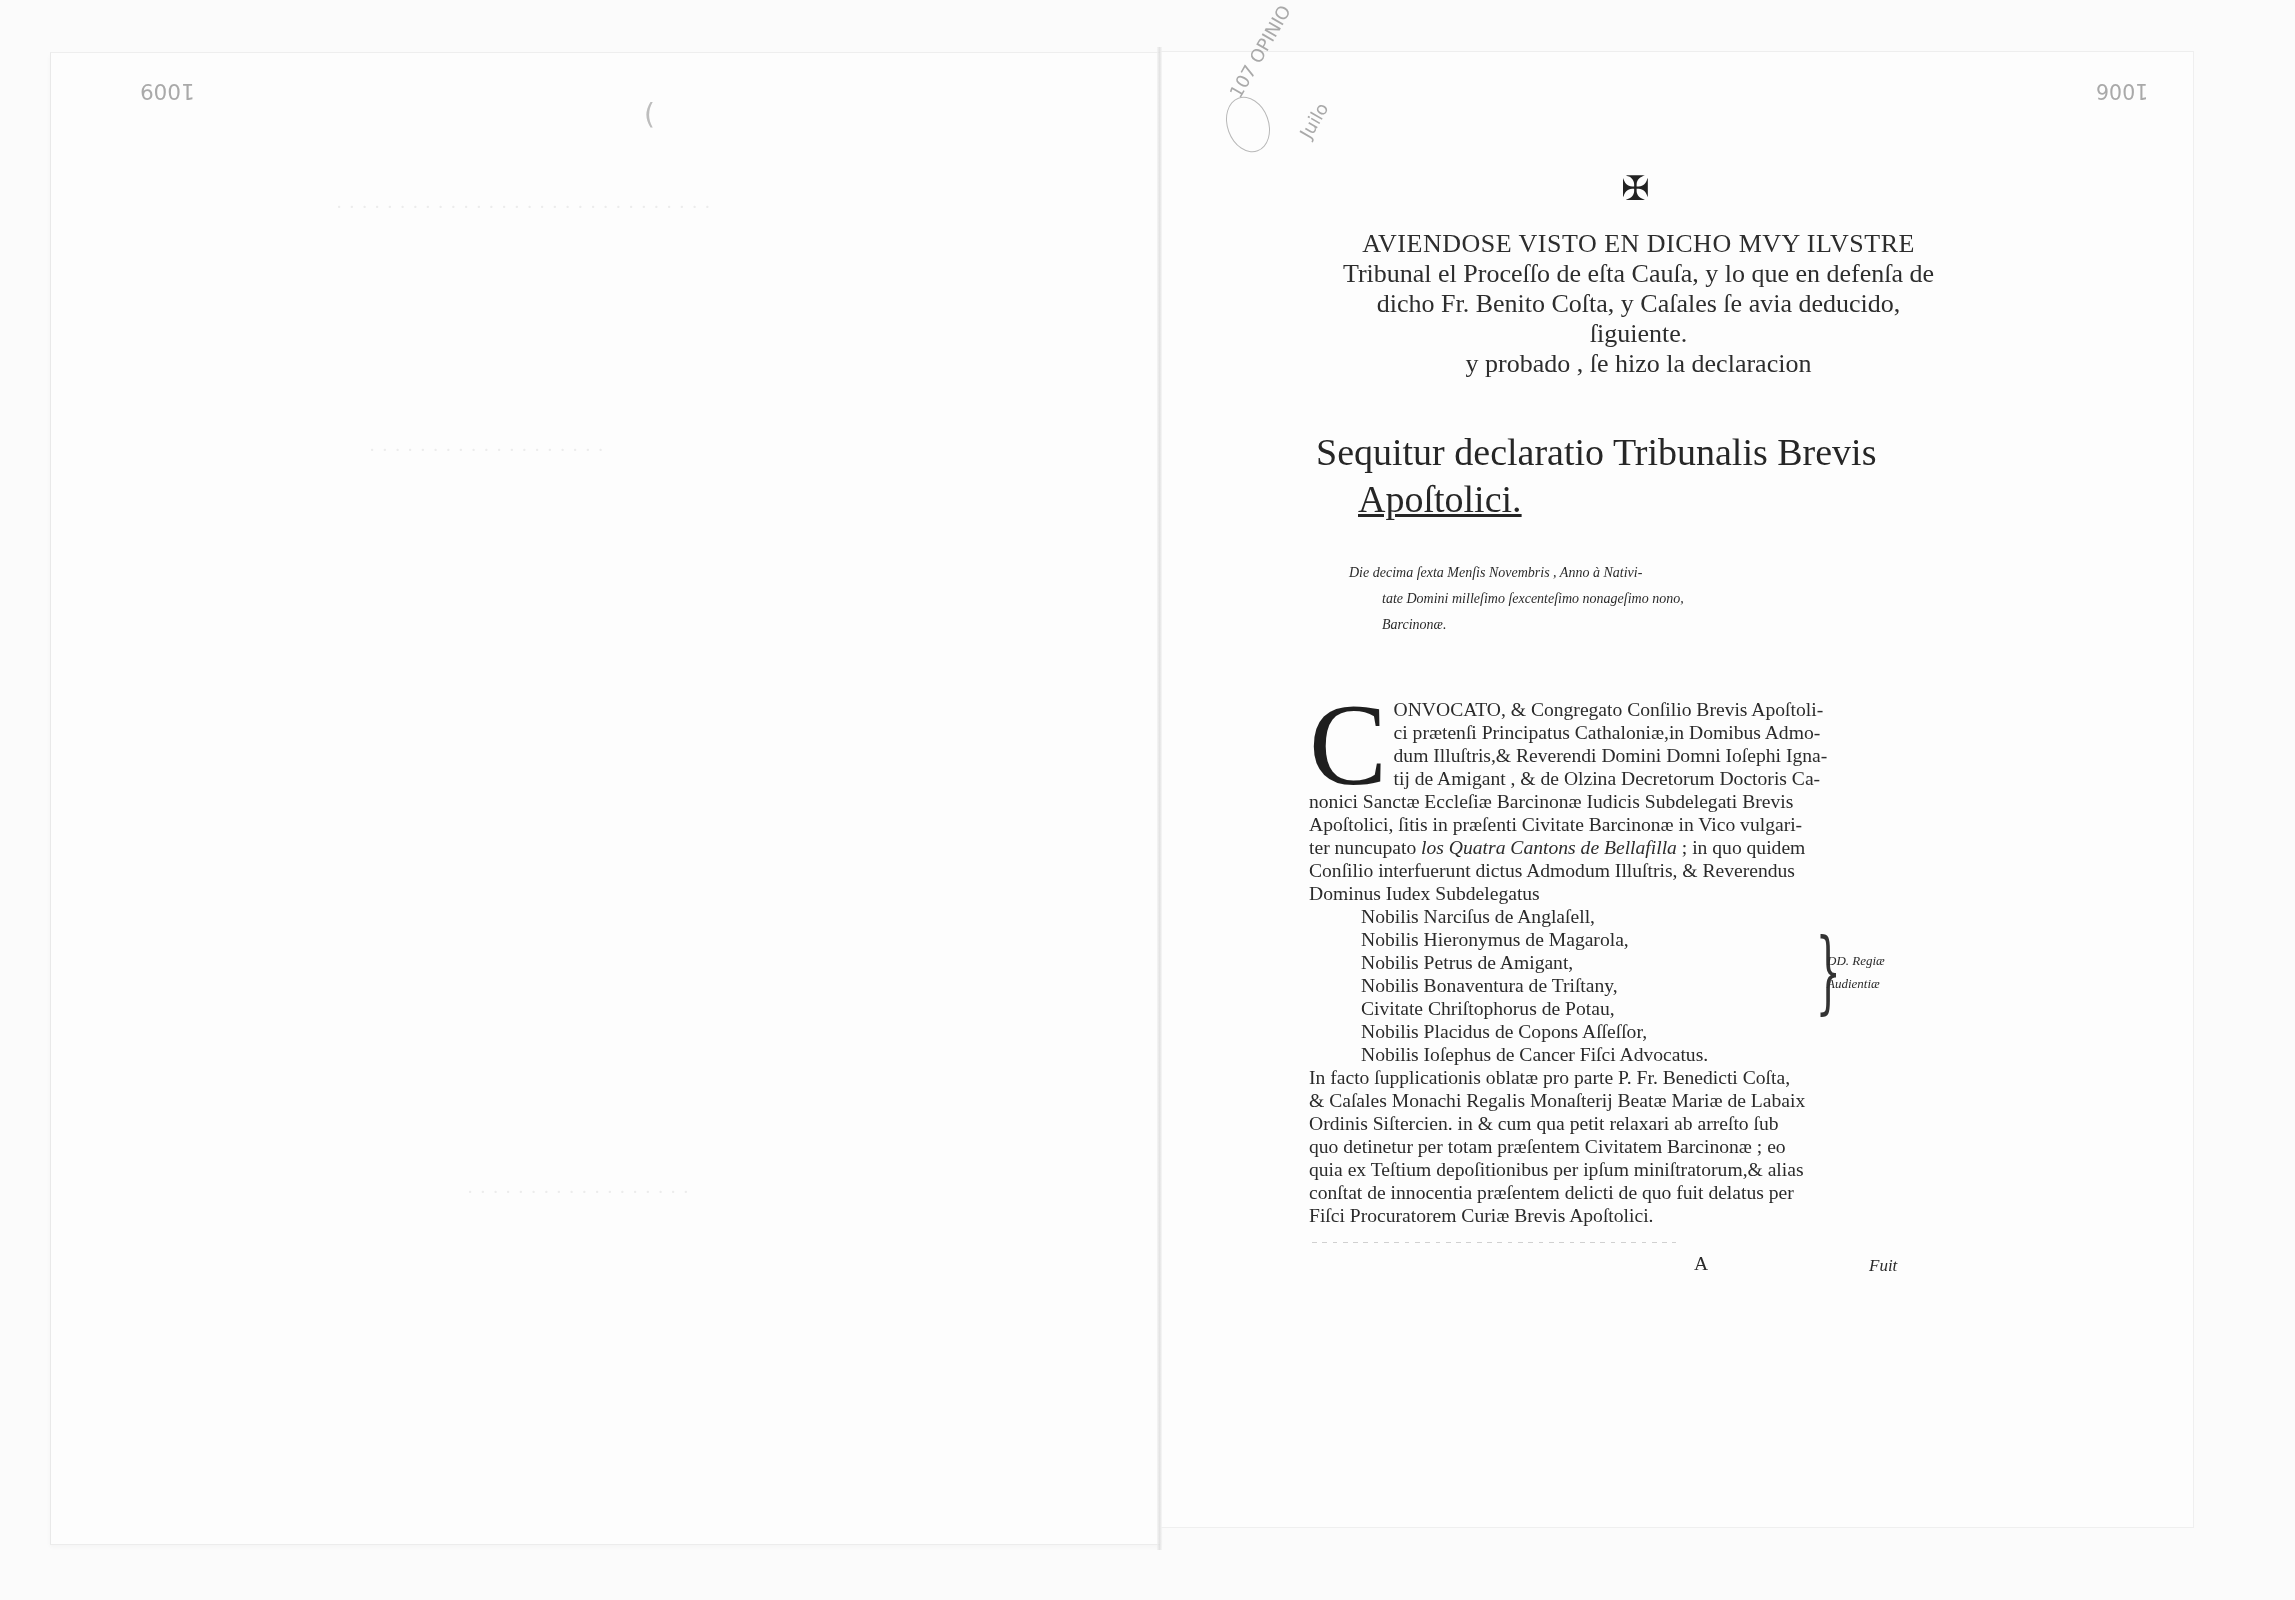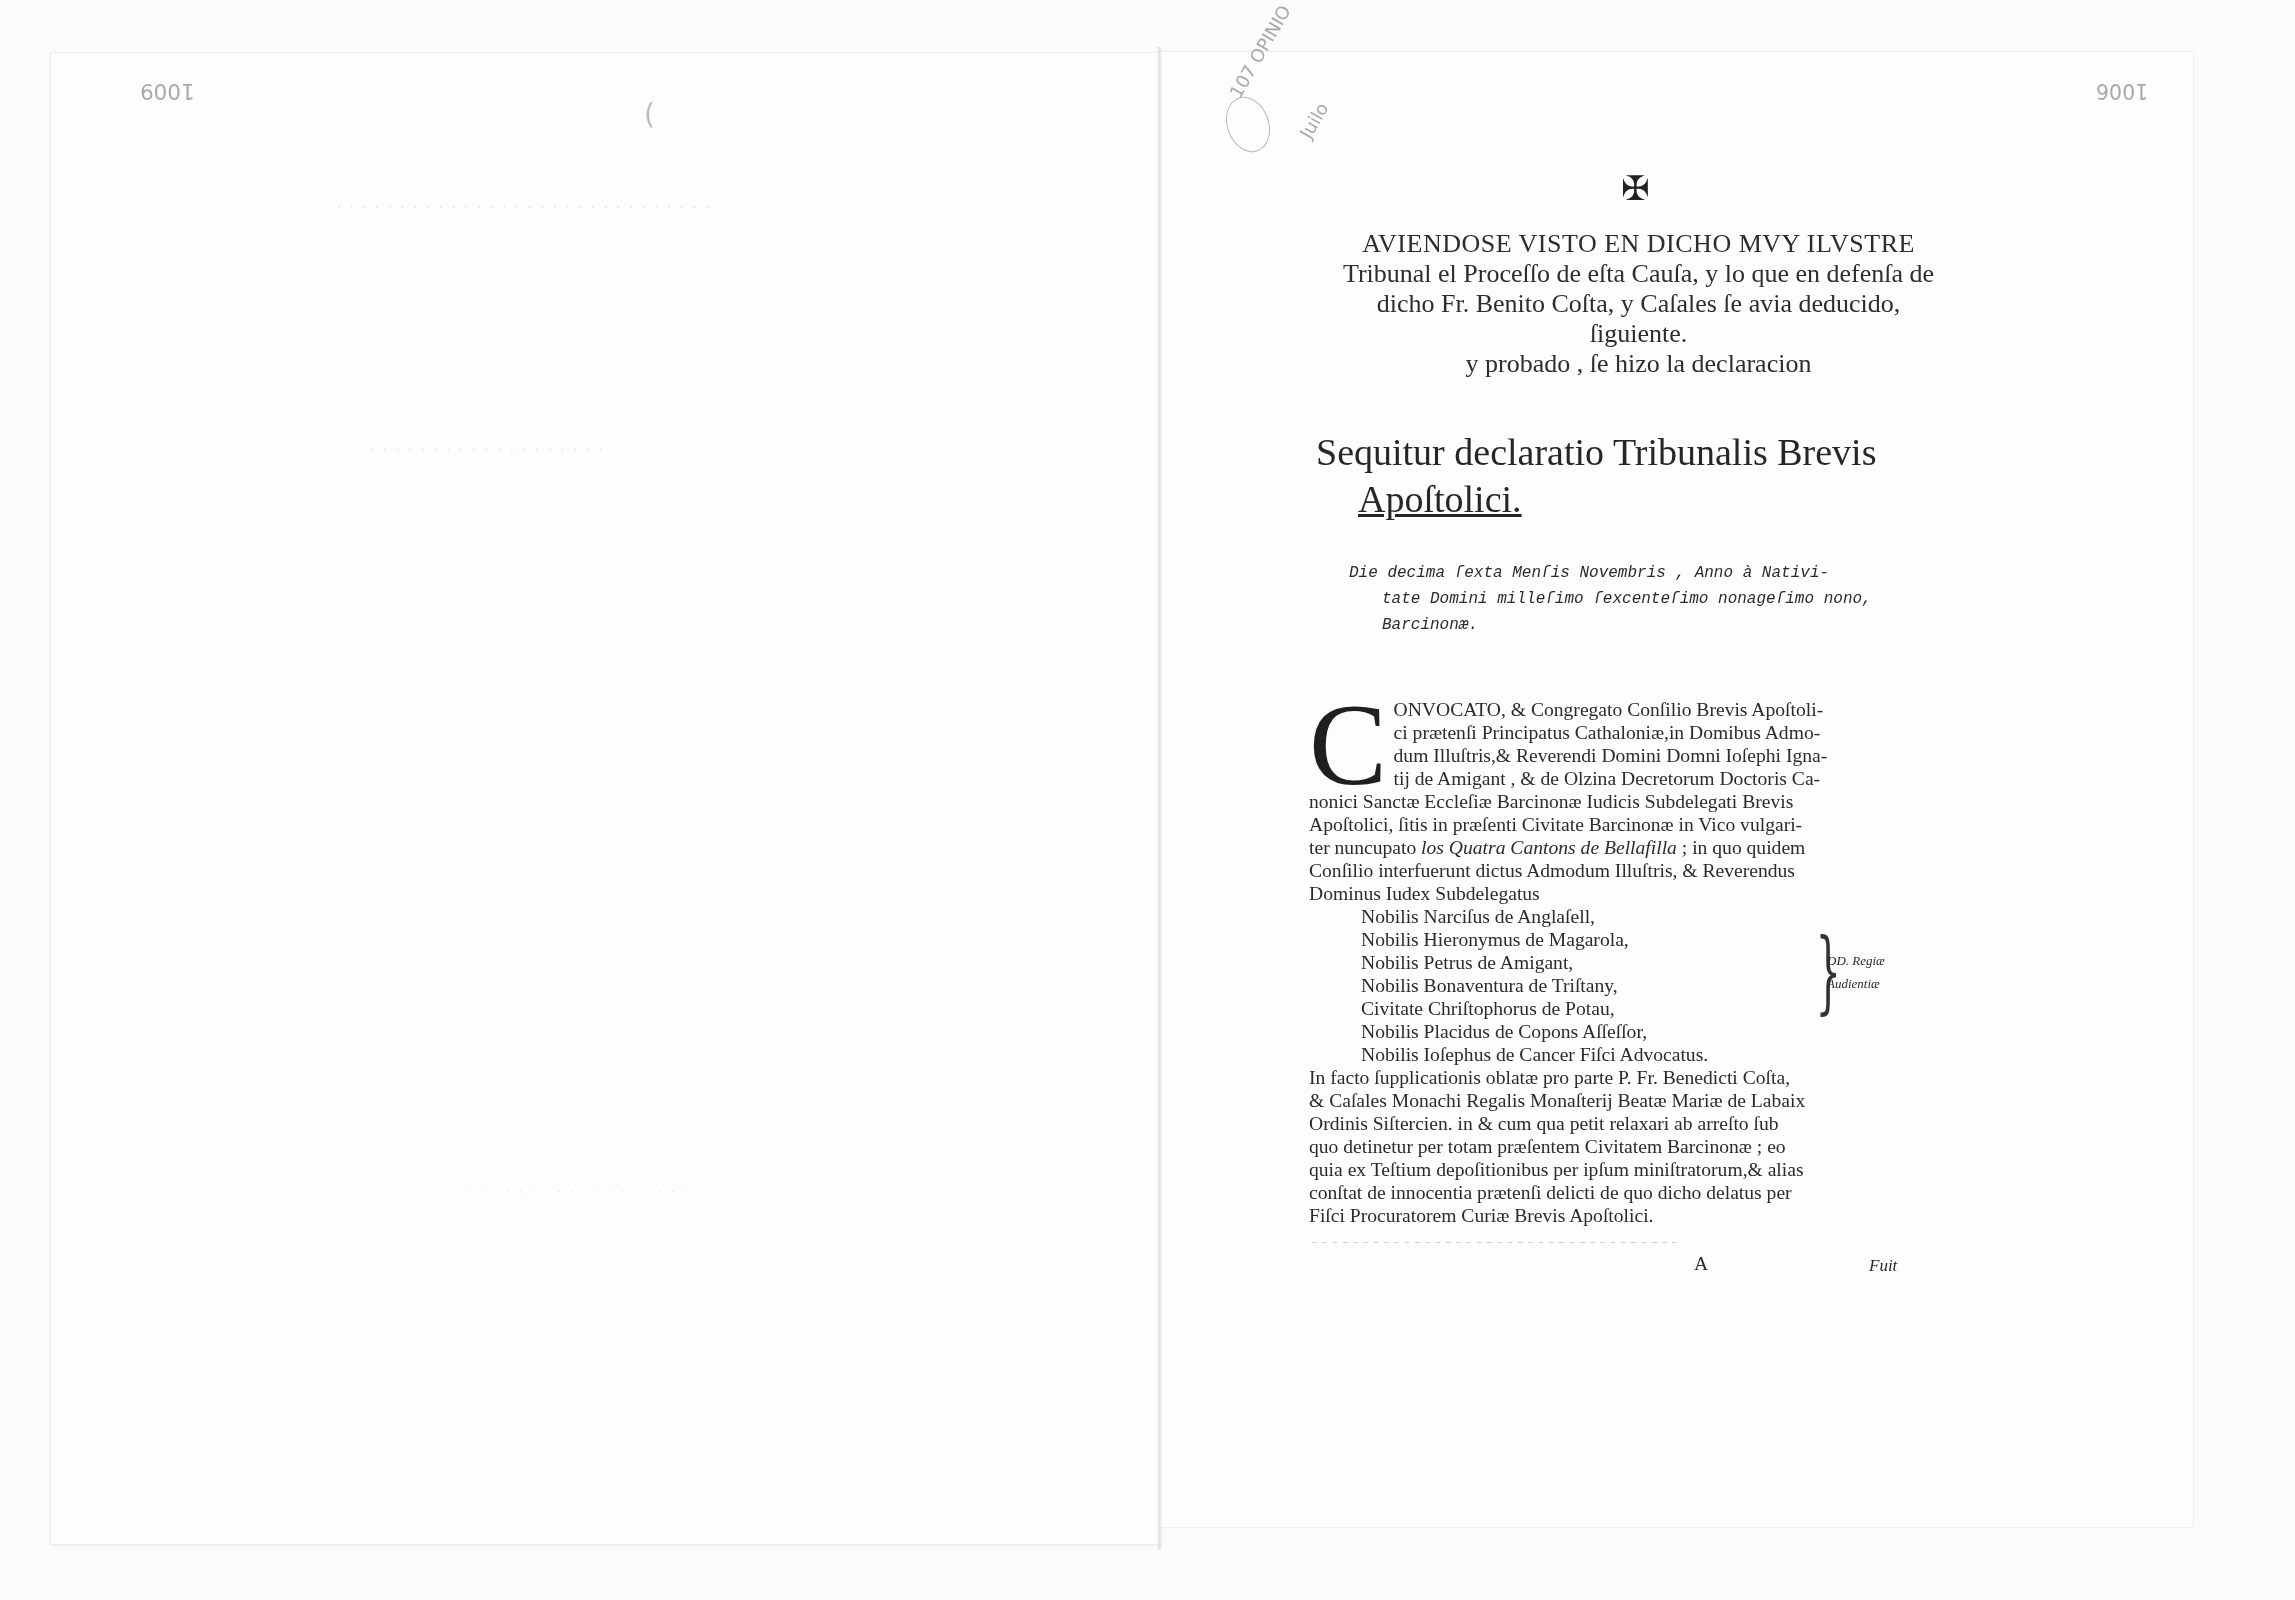--- a/index.html
+++ b/index.html
@@ -69,21 +69,21 @@
     text-align: center; font-size: 26px; line-height: 30px; color: #2d2d2d;
   }
   #intro .smallcaps { letter-spacing: 0.5px; }
   #heading {
     position: absolute; left: 1316px; top: 429px; width: 635px;
     font-size: 38px; line-height: 47px; color: #262626;
   }
   #heading .line2 { padding-left: 42px; display:block;text-decoration:underline; }
   #dateline {
     position: absolute; left: 1349px; top: 560px; width: 611px;
-    font-style: italic; font-size: 16px; line-height: 26px; color: #2a2a2a; font-family: Liberation Mono, monospace;
+    font-style: italic; font-size: 14px; line-height: 26px; color: #2a2a2a;
   }
   #dateline .indent { display:block; padding-left: 33px; }
   #body {
     position: absolute; left: 1309px; top: 698px; width: 628px;
     font-size: 19.6px; line-height: 23px; color: #2b2b2b;
   }
   #dropcap {
     float: left; font-size: 117px; line-height: 89px; margin: 1.9px 6.5px 0 0;
     font-family: "Liberation Serif", serif; color: #1f1f1f;
   }
@@ -174,20 +174,20 @@
     <li>Nobilis Ioſephus de Cancer Fiſci Advocatus.</li>
     <span id="brace">}</span>
     <span id="brace-label">DD. Regiæ Audientiæ</span>
   </ul>
 
   <p>In facto ſupplicationis oblatæ pro parte  P. Fr. Benedicti Coſta,</p>
   <p>&amp; Caſales Monachi Regalis Monaſterij Beatæ Mariæ de  Labaix</p>
   <p>Ordinis Siſtercien. in &amp; cum qua petit relaxari ab arreſto ſub</p>
   <p>quo detinetur per totam præſentem Civitatem  Barcinonæ ; eo</p>
   <p>quia ex Teſtium depoſitionibus per ipſum miniſtratorum,&amp; alias</p>
-  <p>conſtat de innocentia  prætenſi delicti de quo dicho delatus per</p>
+  <p>conſtat de innocentia  præſentem delicti de quo fuit delatus per</p>
   <p>Fiſci Procuratorem Curiæ Brevis Apoſtolici.</p>
 </div>
 
 <div id="footer-rule"></div>
 <div id="signature-mark">A</div>
 <div id="catchword">Fuit</div>
 
 
 </body></html>

